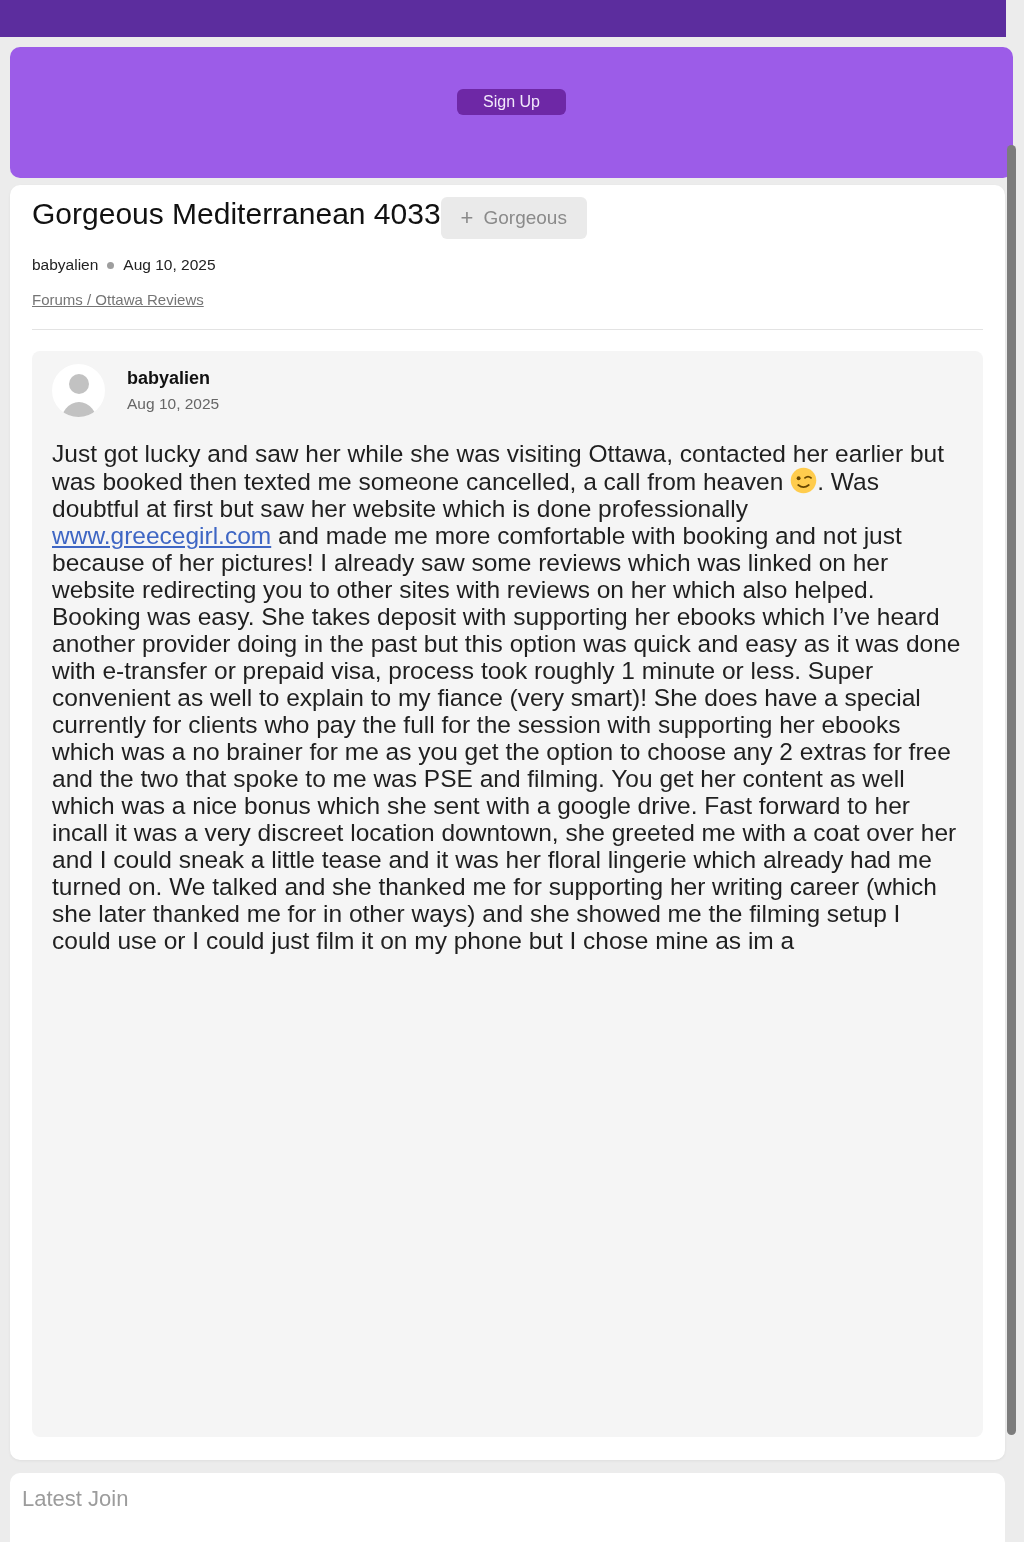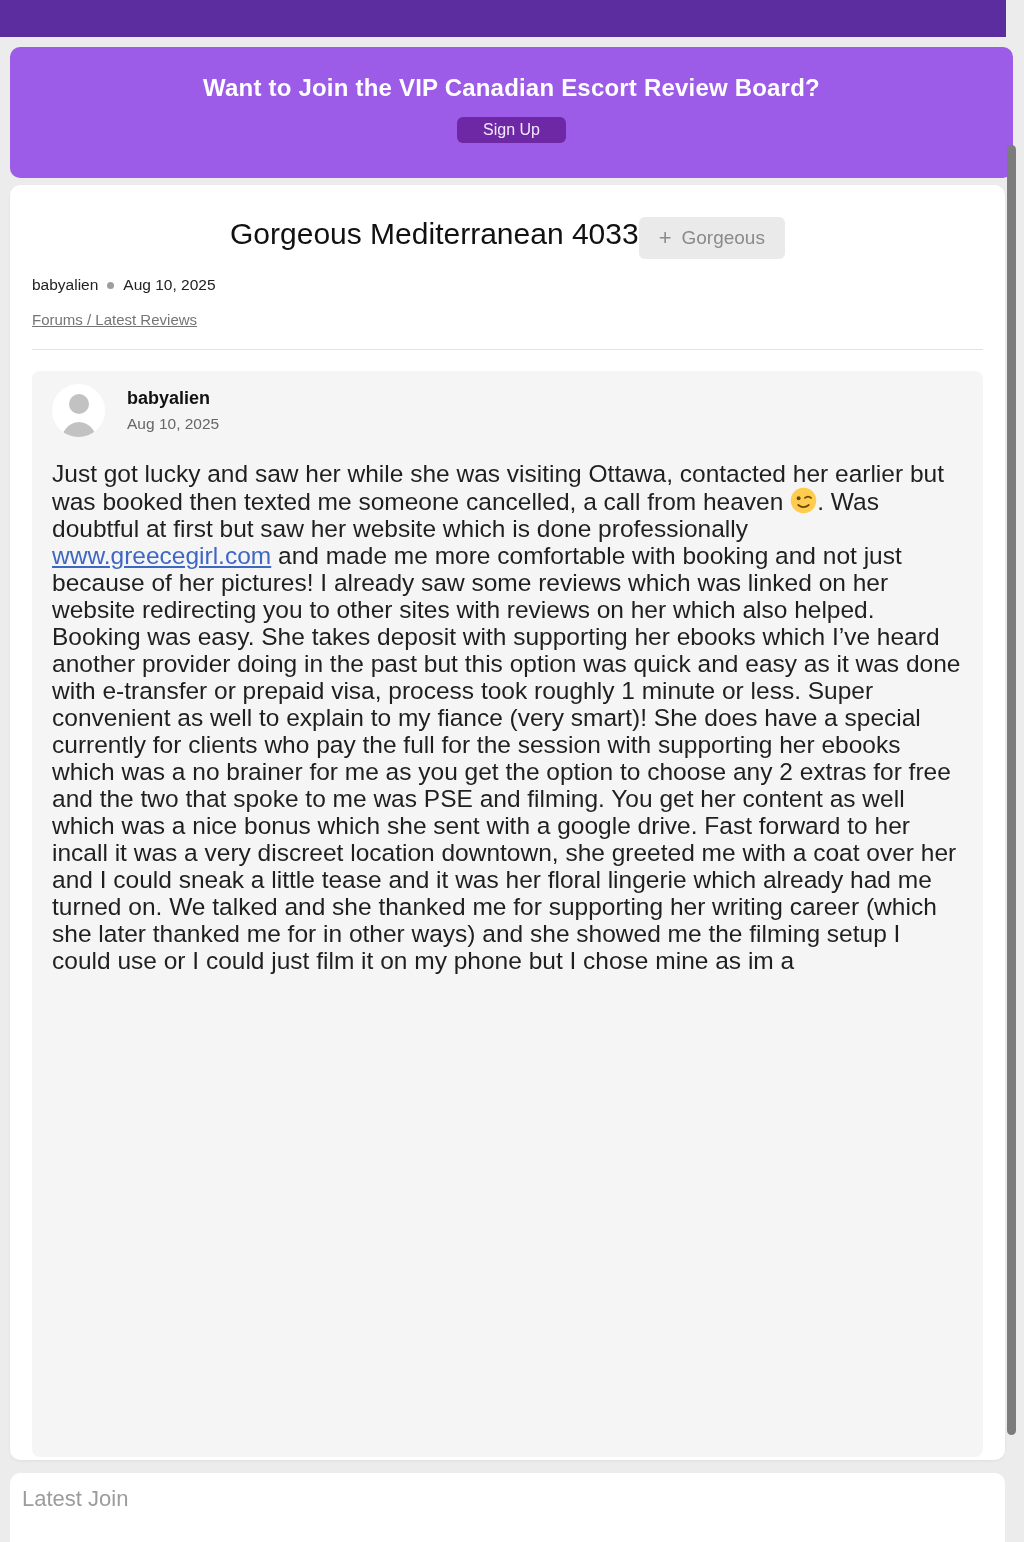--- a/index.html
+++ b/index.html
@@ -20,21 +20,21 @@
     margin-top:15px; display:inline-block; background:#6e28a6; color:#f2e9fb;
     font-size:16px; padding:4px 26px; border:none; border-radius:6px; cursor:pointer;
     font-family:inherit;
   }
   
   .main-card {
     position:absolute; left:10px; top:185px; width:995px; height:1275px;
     background:#ffffff; border-radius:10px; padding:0 22px; overflow:hidden;
     box-shadow:0 1px 3px rgba(0,0,0,.06);
   }
-  .header-row { display:flex; justify-content:center; align-items:flex-start; padding-top:32px; }
+  .header-row { display:flex; justify-content:flex-start; align-items:flex-start; padding-top:12px; }
   .thread-title { font-size:30px; font-weight:400; color:#111111; }
   .comment-btn {
     background:#eaeaea; color:#8a8a8a; border:none; border-radius:6px;
     font-size:19px; padding:10px 20px; display:flex; align-items:center; gap:10px;
     cursor:pointer; font-family:inherit;
   }
   .comment-btn .plus { font-size:22px; line-height:18px; }
   .meta-row { margin-top:17px; font-size:15.5px; color:#222222; display:flex; align-items:center; }
   .dot-sep { width:7px; height:7px; border-radius:50%; background:#9e9e9e; margin:0 9px; display:inline-block; }
   .breadcrumb { margin-top:17px; font-size:15px; }
@@ -65,41 +65,40 @@
     position:absolute; left:1007px; top:145px; width:9px; height:1290px;
     background:#7c7c7c; border-radius:5px; z-index:10;
   }
 </style>
 </head>
 <body>
 
 <div class="topbar"></div>
 
 <div class="banner">
-  <h2>Want to Join the VIP Canadian Escort Review Board?</h2>
   <button class="signup-btn">Sign Up</button>
 </div>
 
 <div class="main-card">
   <div class="header-row">
     <h1 class="thread-title">Gorgeous Mediterranean 4033</h1>
     <button class="comment-btn">
       <span class="plus">+</span>
       <span>Gorgeous</span>
     </button>
   </div>
 
   <div class="meta-row">
     <span>babyalien</span>
     <span class="dot-sep"></span>
     <span>Aug 10, 2025</span>
   </div>
 
   <div class="breadcrumb">
-    <a href="#">Forums / Latest Reviews</a>
+    <a href="#">Forums / Ottawa Reviews</a>
   </div>
 
   <hr class="divider">
 
   <div class="post-card">
     <div class="post-header">
       <div class="avatar">
         <div class="head"></div>
         <div class="shoulders"></div>
       </div>

